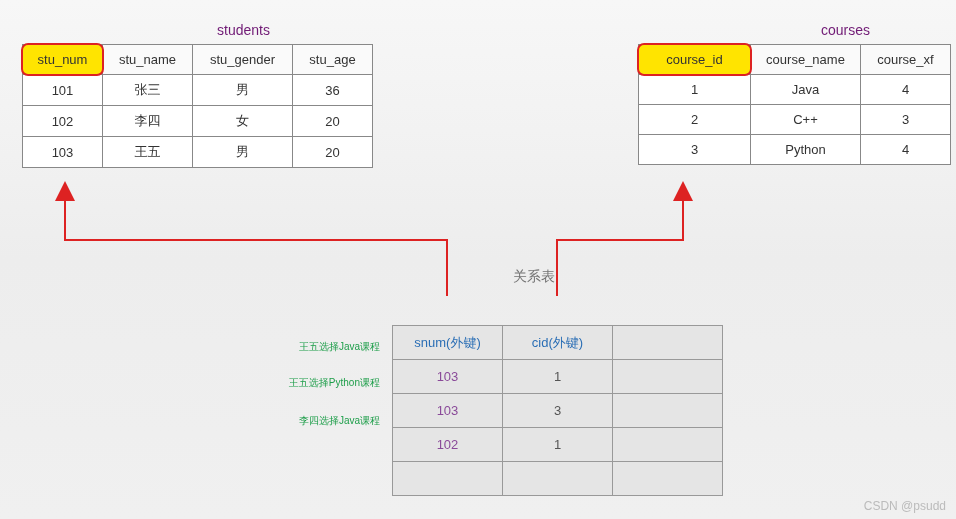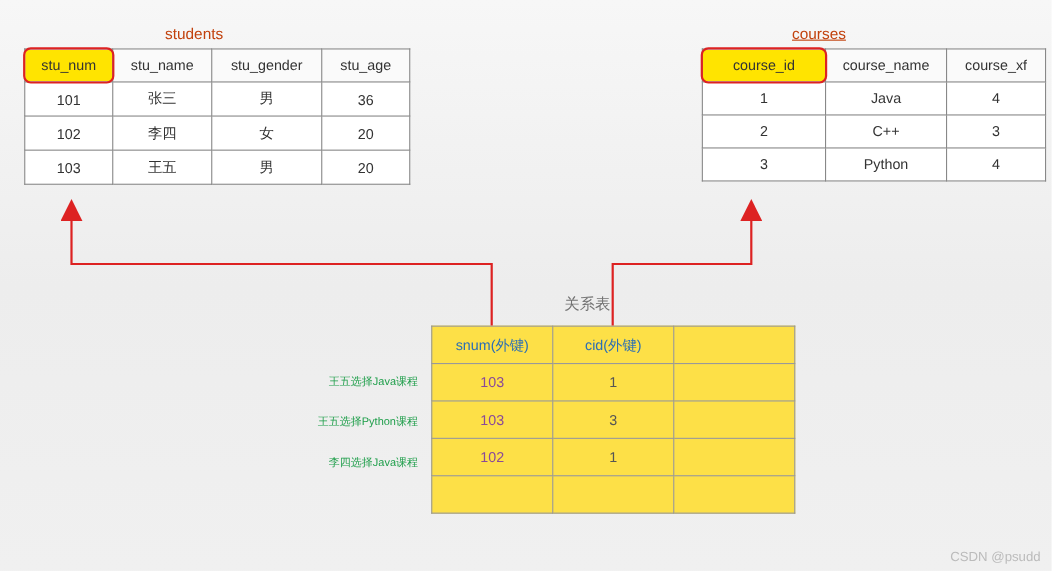--- a/index.html
+++ b/index.html
@@ -7,23 +7,23 @@
     margin: 0;
     width: 956px;
     height: 519px;
     background: linear-gradient(to bottom, #f7f7f7 0%, #ededed 50%, #f0f0f0 100%);
     font-family: Arial, "Microsoft YaHei", sans-serif;
     position: relative;
     overflow: hidden;
   }
   .title {
     position: absolute;
-    color: #c2410c;
+    color: #701a75;
     font-size: 14px;
-    text-align: left;
+    text-align: right;
   }
   .tbl {
     position: absolute;
     border-collapse: collapse;
     background: #fff;
   }
   .tbl th, .tbl td {
     border: 1px solid #888;
     padding: 6px 10px;
     text-align: center;
@@ -46,21 +46,22 @@
     pointer-events: none;
   }
   .rel-title {
     position: absolute;
     color: #737373;
     font-size: 14px;
   }
   .rel-tbl {
     position: absolute;
     border-collapse: collapse;
-    background: #fde047;
+    background: #e5e5e5;
+    margin-top: 29px;
   }
   .rel-tbl th, .rel-tbl td {
     border: 1px solid #999;
     width: 110px;
     height: 34px;
     text-align: center;
     font-size: 13px;
   }
   .rel-tbl th {
     color: #2a6eb5;
@@ -85,21 +86,21 @@
     position: absolute;
     left: 0; top: 0;
     width: 956px; height: 519px;
     pointer-events: none;
   }
 </style>
 </head>
 <body>
 
 <div class="title" style="left:150px; top:22px; width:120px;">students</div>
-<div class="title" style="left:720px; top:22px; width:120px;text-decoration:underline;">courses</div>
+<div class="title" style="left:750px; top:22px; width:120px;">courses</div>
 
 <table class="tbl" style="left:22px; top:44px;">
   <tbody>
       <tr>
     <th class="hl" style="width:80px;">stu_num</th>
     <th style="width:90px;margin-left:46px;">stu_name</th>
     <th style="width:100px;">stu_gender</th>
     <th style="width:80px;">stu_age</th>
   </tr>
   <tr>

